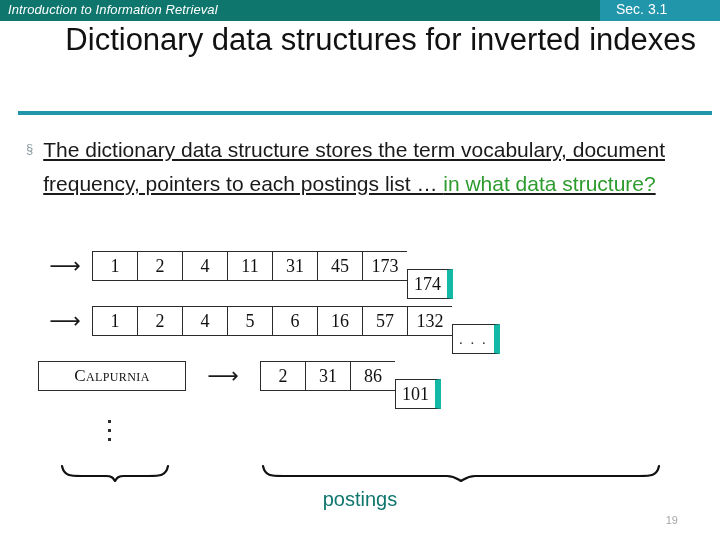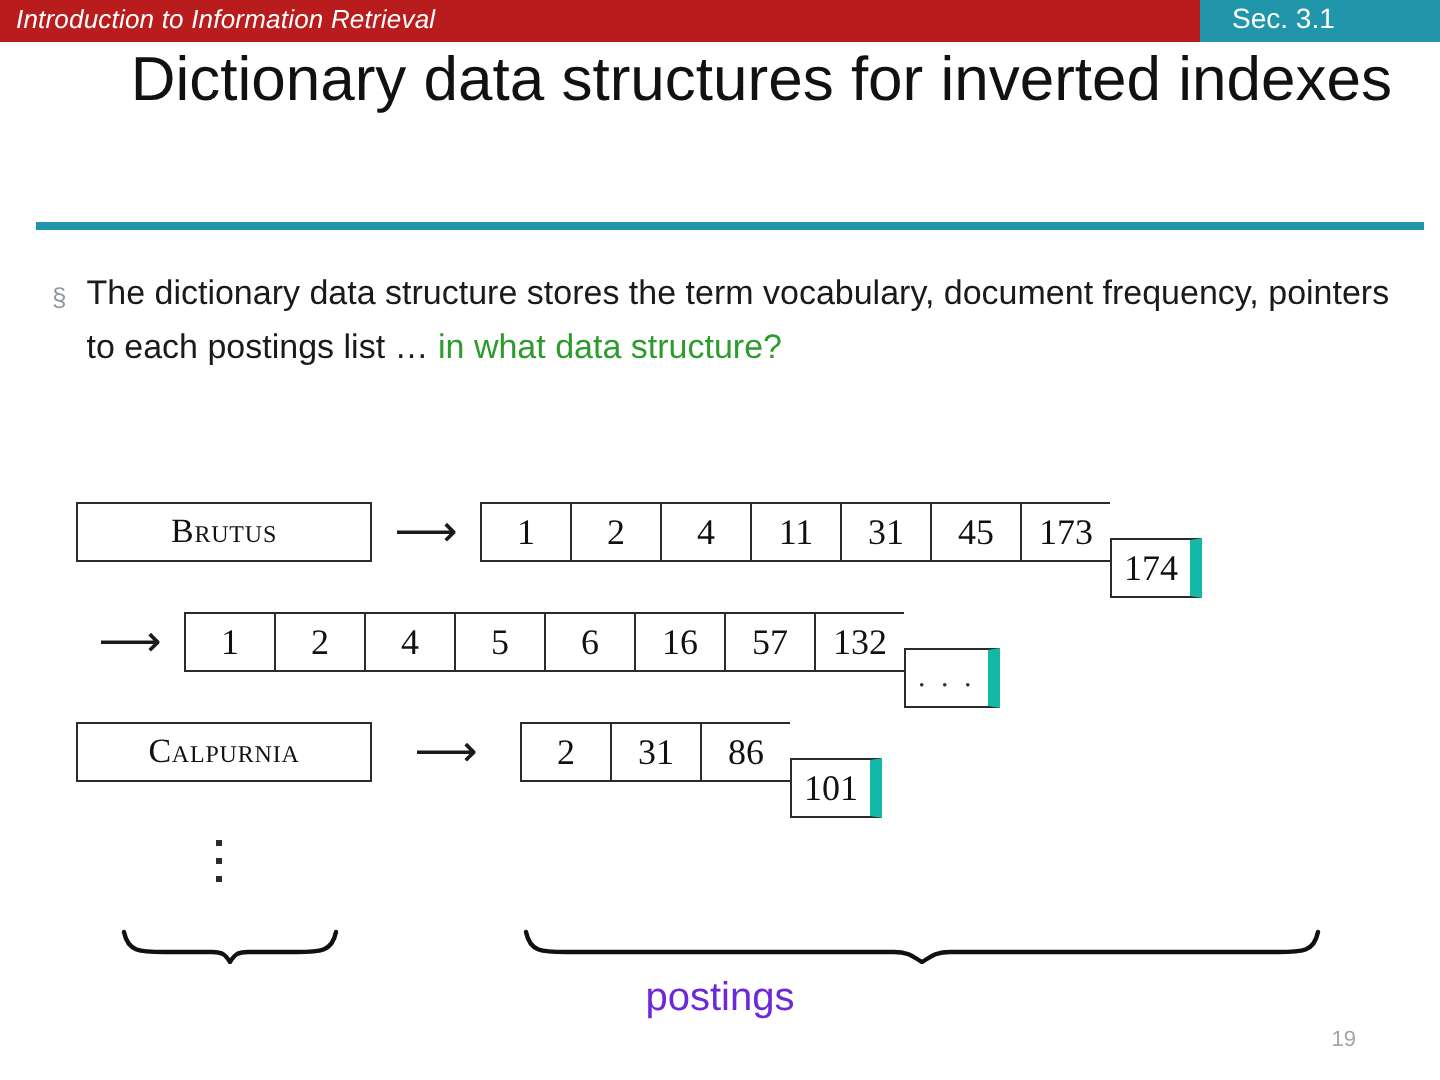--- a/index.html
+++ b/index.html
@@ -14,21 +14,21 @@
     overflow: hidden;
     position: relative;
   }
 
   
   .header-bar {
     position: absolute;
     top: 0; left: 0;
     width: 720px;
     height: 21px;
-    background: #b91c1c;
+    background: #0f766e;
   }
   .header-title {
     position: absolute;
     left: 8px;
     top: 2px;
     font-style: italic;
     font-size: 13px;
     color: #ffffff;
     letter-spacing: 0.1px;
     white-space: nowrap;
@@ -82,24 +82,25 @@
   }
   .bullet-marker {
     color: #8a9aa0;
     font-size: 13px;
     line-height: 1;
     margin-top: 9px;
     margin-right: 10px;
     flex: 0 0 auto;
   }
   .bullet-text {
-    font-size: 17px;
+    font-size: 21px;
     line-height: 1.60;
     color: #1a1a1a;
     flex: 1 1 auto;
+    text-decoration: underline;
   }
   .green {
     color: #2e9b2e;
   }
 
   
   .diagram {
     position: absolute;
     left: 0;
     top: 240px;
@@ -201,21 +202,21 @@
     font-size: 20px;
     text-align: center;
   }
   .label-dict {
     left: 50px; top: 248px; width: 130px;
     color: #c00000;
     font-weight: bold;
   }
   .label-post {
     left: 360px; top: 248px; width: 200px;
-    color: #6d28d9;
+    color: #0f766e;
     transform: translateX(-100px);
   }
 
   .page-number {
     position: absolute;
     right: 42px;
     bottom: 14px;
     font-size: 11px;
     color: #a6a6a6;
   }
@@ -236,21 +237,20 @@
 <div class="bullet-row">
   <span class="bullet-marker">§</span>
   <span class="bullet-text">
     <span>The dictionary data structure stores the term vocabulary, document frequency, pointers to each postings list … </span><span class="green">in what data structure?</span>
   </span>
 </div>
 
 <div class="diagram">
 
   <div class="index-row row-0">
-    <div class="term-box">Brutus</div>
     <div class="arrow">⟶</div>
     <div class="postings-list">
       <div class="post-cell">1</div>
       <div class="post-cell">2</div>
       <div class="post-cell">4</div>
       <div class="post-cell">11</div>
       <div class="post-cell">31</div>
       <div class="post-cell">45</div>
       <div class="post-cell">173</div>
       <div class="post-cell">174</div>

